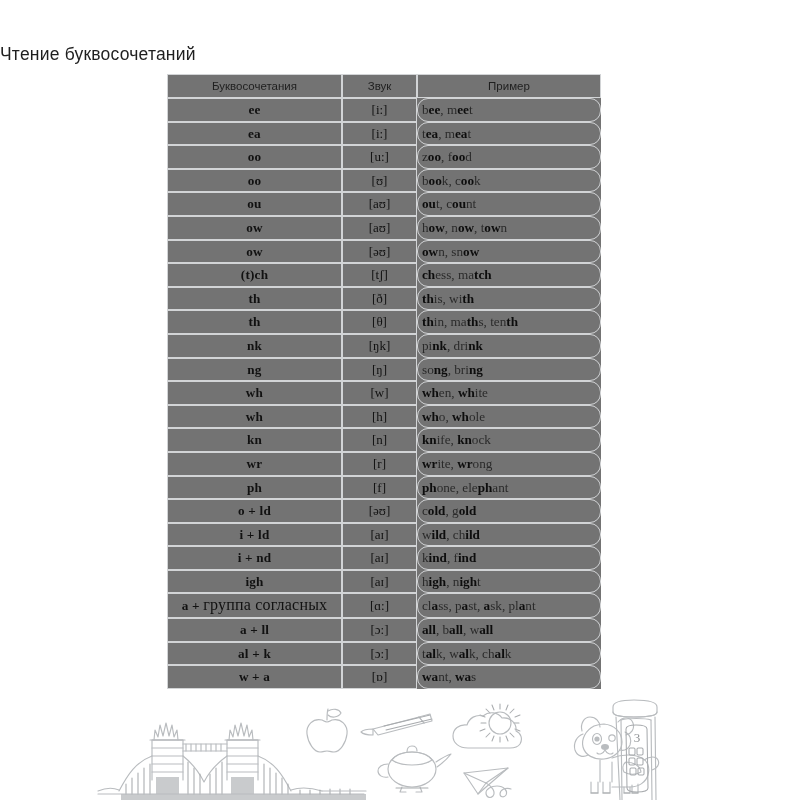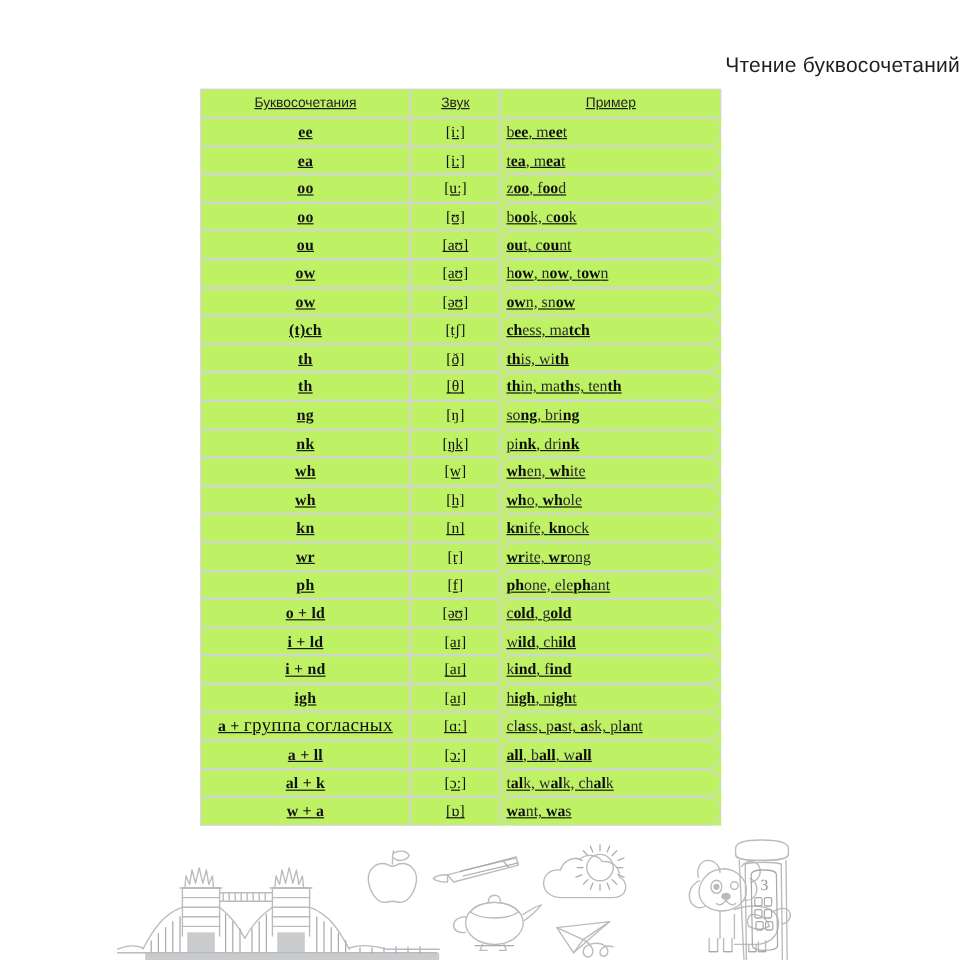--- a/index.html
+++ b/index.html
@@ -22,42 +22,41 @@
     width: 800px;
     height: 800px;
   }
 
   
   .page-title {
     position: absolute;
     top: 44px;
     left: 0;
     width: 800px;
-    text-align: right;
+    text-align: left;
     font-family: "Liberation Sans", sans-serif;
     font-size: 17.5px;
     font-weight: 400;
     letter-spacing: .2px;
     color: #1f1f1f;
   }
 
   
   .table-wrap {
     position: absolute;
     left: 167px;
     top: 74px;
     width: 434px;
   }
   table.combo-table {
     width: 434px;
     border-collapse: separate;
     border-spacing: 0;
     table-layout: fixed;
-    background: #bef264;
-    text-decoration: underline;
+    background: #737373;
   }
   table.combo-table col.c1 { width: 175px; }
   table.combo-table col.c2 { width: 75px; }
   table.combo-table col.c3 { width: 184px; }
 
   table.combo-table th,
   table.combo-table td {
     border: 1px solid #d2d4d6;
     height: 21.6px;
     line-height: 21.6px;
@@ -192,28 +191,28 @@
             <td class="col-combo">th</td>
             <td class="col-sound">[ð]</td>
             <td class="col-example"><b>th</b>is, wi<b>th</b></td>
           </tr>
           <tr>
             <td class="col-combo">th</td>
             <td class="col-sound">[θ]</td>
             <td class="col-example"><b>th</b>in, ma<b>th</b>s, ten<b>th</b></td>
           </tr>
           <tr>
+            <td class="col-combo">nk</td>
+            <td class="col-sound">[ŋk]</td>
+            <td class="col-example">pi<b>nk</b>, dri<b>nk</b></td>
+          </tr>
+          <tr>
             <td class="col-combo">ng</td>
             <td class="col-sound">[ŋ]</td>
             <td class="col-example">so<b>ng</b>, bri<b>ng</b></td>
-          </tr>
-          <tr>
-            <td class="col-combo">nk</td>
-            <td class="col-sound">[ŋk]</td>
-            <td class="col-example">pi<b>nk</b>, dri<b>nk</b></td>
           </tr>
           <tr>
             <td class="col-combo">wh</td>
             <td class="col-sound">[w]</td>
             <td class="col-example"><b>wh</b>en, <b>wh</b>ite</td>
           </tr>
           <tr>
             <td class="col-combo">wh</td>
             <td class="col-sound">[h]</td>
             <td class="col-example"><b>wh</b>o, <b>wh</b>ole</td>

